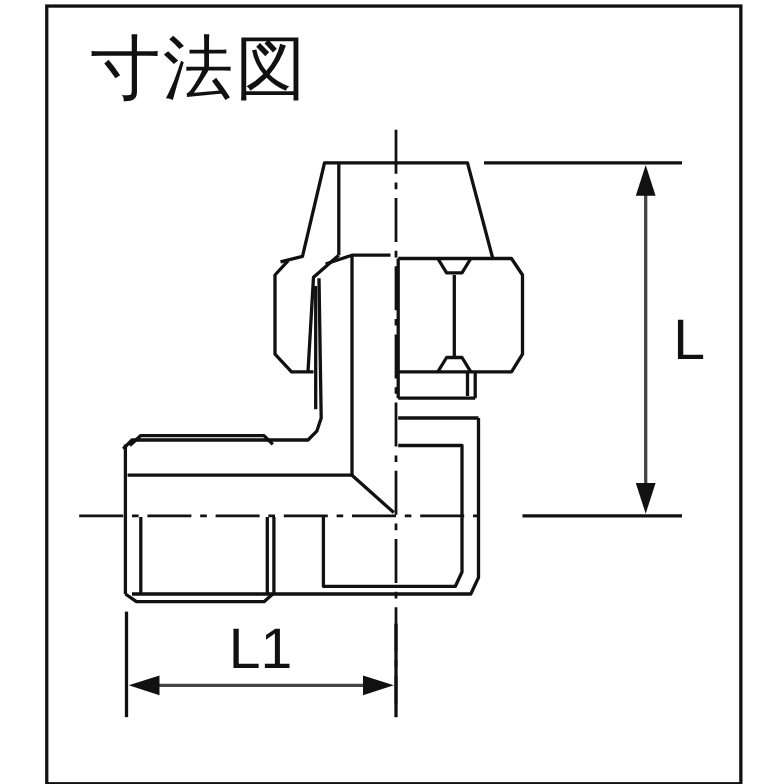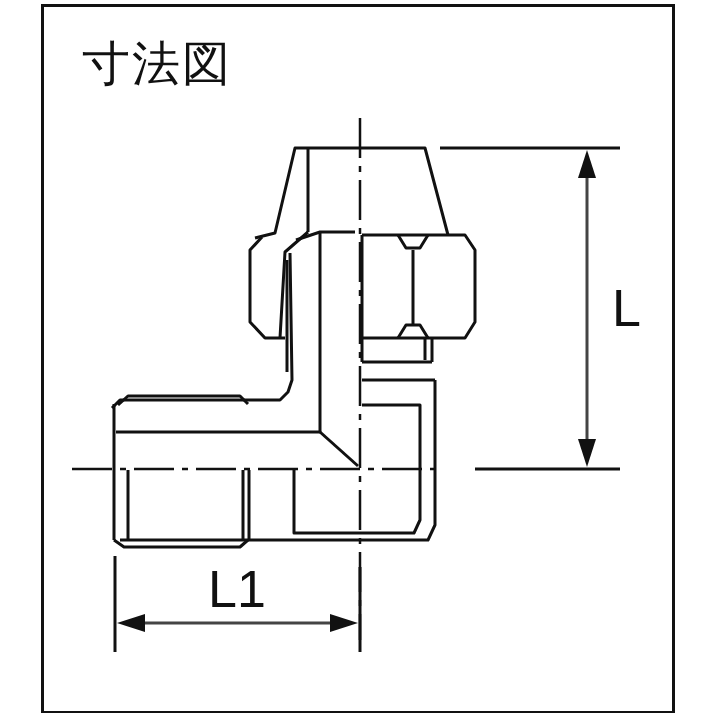--- a/index.html
+++ b/index.html
@@ -3,21 +3,21 @@
   <meta charset="utf-8">
   <style>
     html, body { margin: 0; padding: 0; background: #ffffff; }
     body { width: 713px; height: 713px; position: relative; overflow: hidden; }
     .frame {
       position: absolute; left: 41px; top: 4px; width: 628px; height: 704px;
       border: 3px solid #111111; box-sizing: content-box;
     }
     .title {
       position: absolute; left: 82px; top: 28px;
-      font-family: "DejaVu Sans", sans-serif; font-size: 48px; line-height: 70px;
+      font-family: "DejaVu Sans", sans-serif; font-size: 64px; line-height: 70px;
       color: #111111; letter-spacing: 2px; font-weight: normal;
     }
     svg.drawing { position: absolute; left: 0; top: 0; }
     .lbl { font-family: "Liberation Sans", sans-serif; font-size: 52px; fill: #111111; }
   </style>
 </head>
 <body>
 
 <div class="frame"></div>
 <div class="title">寸法図</div>

